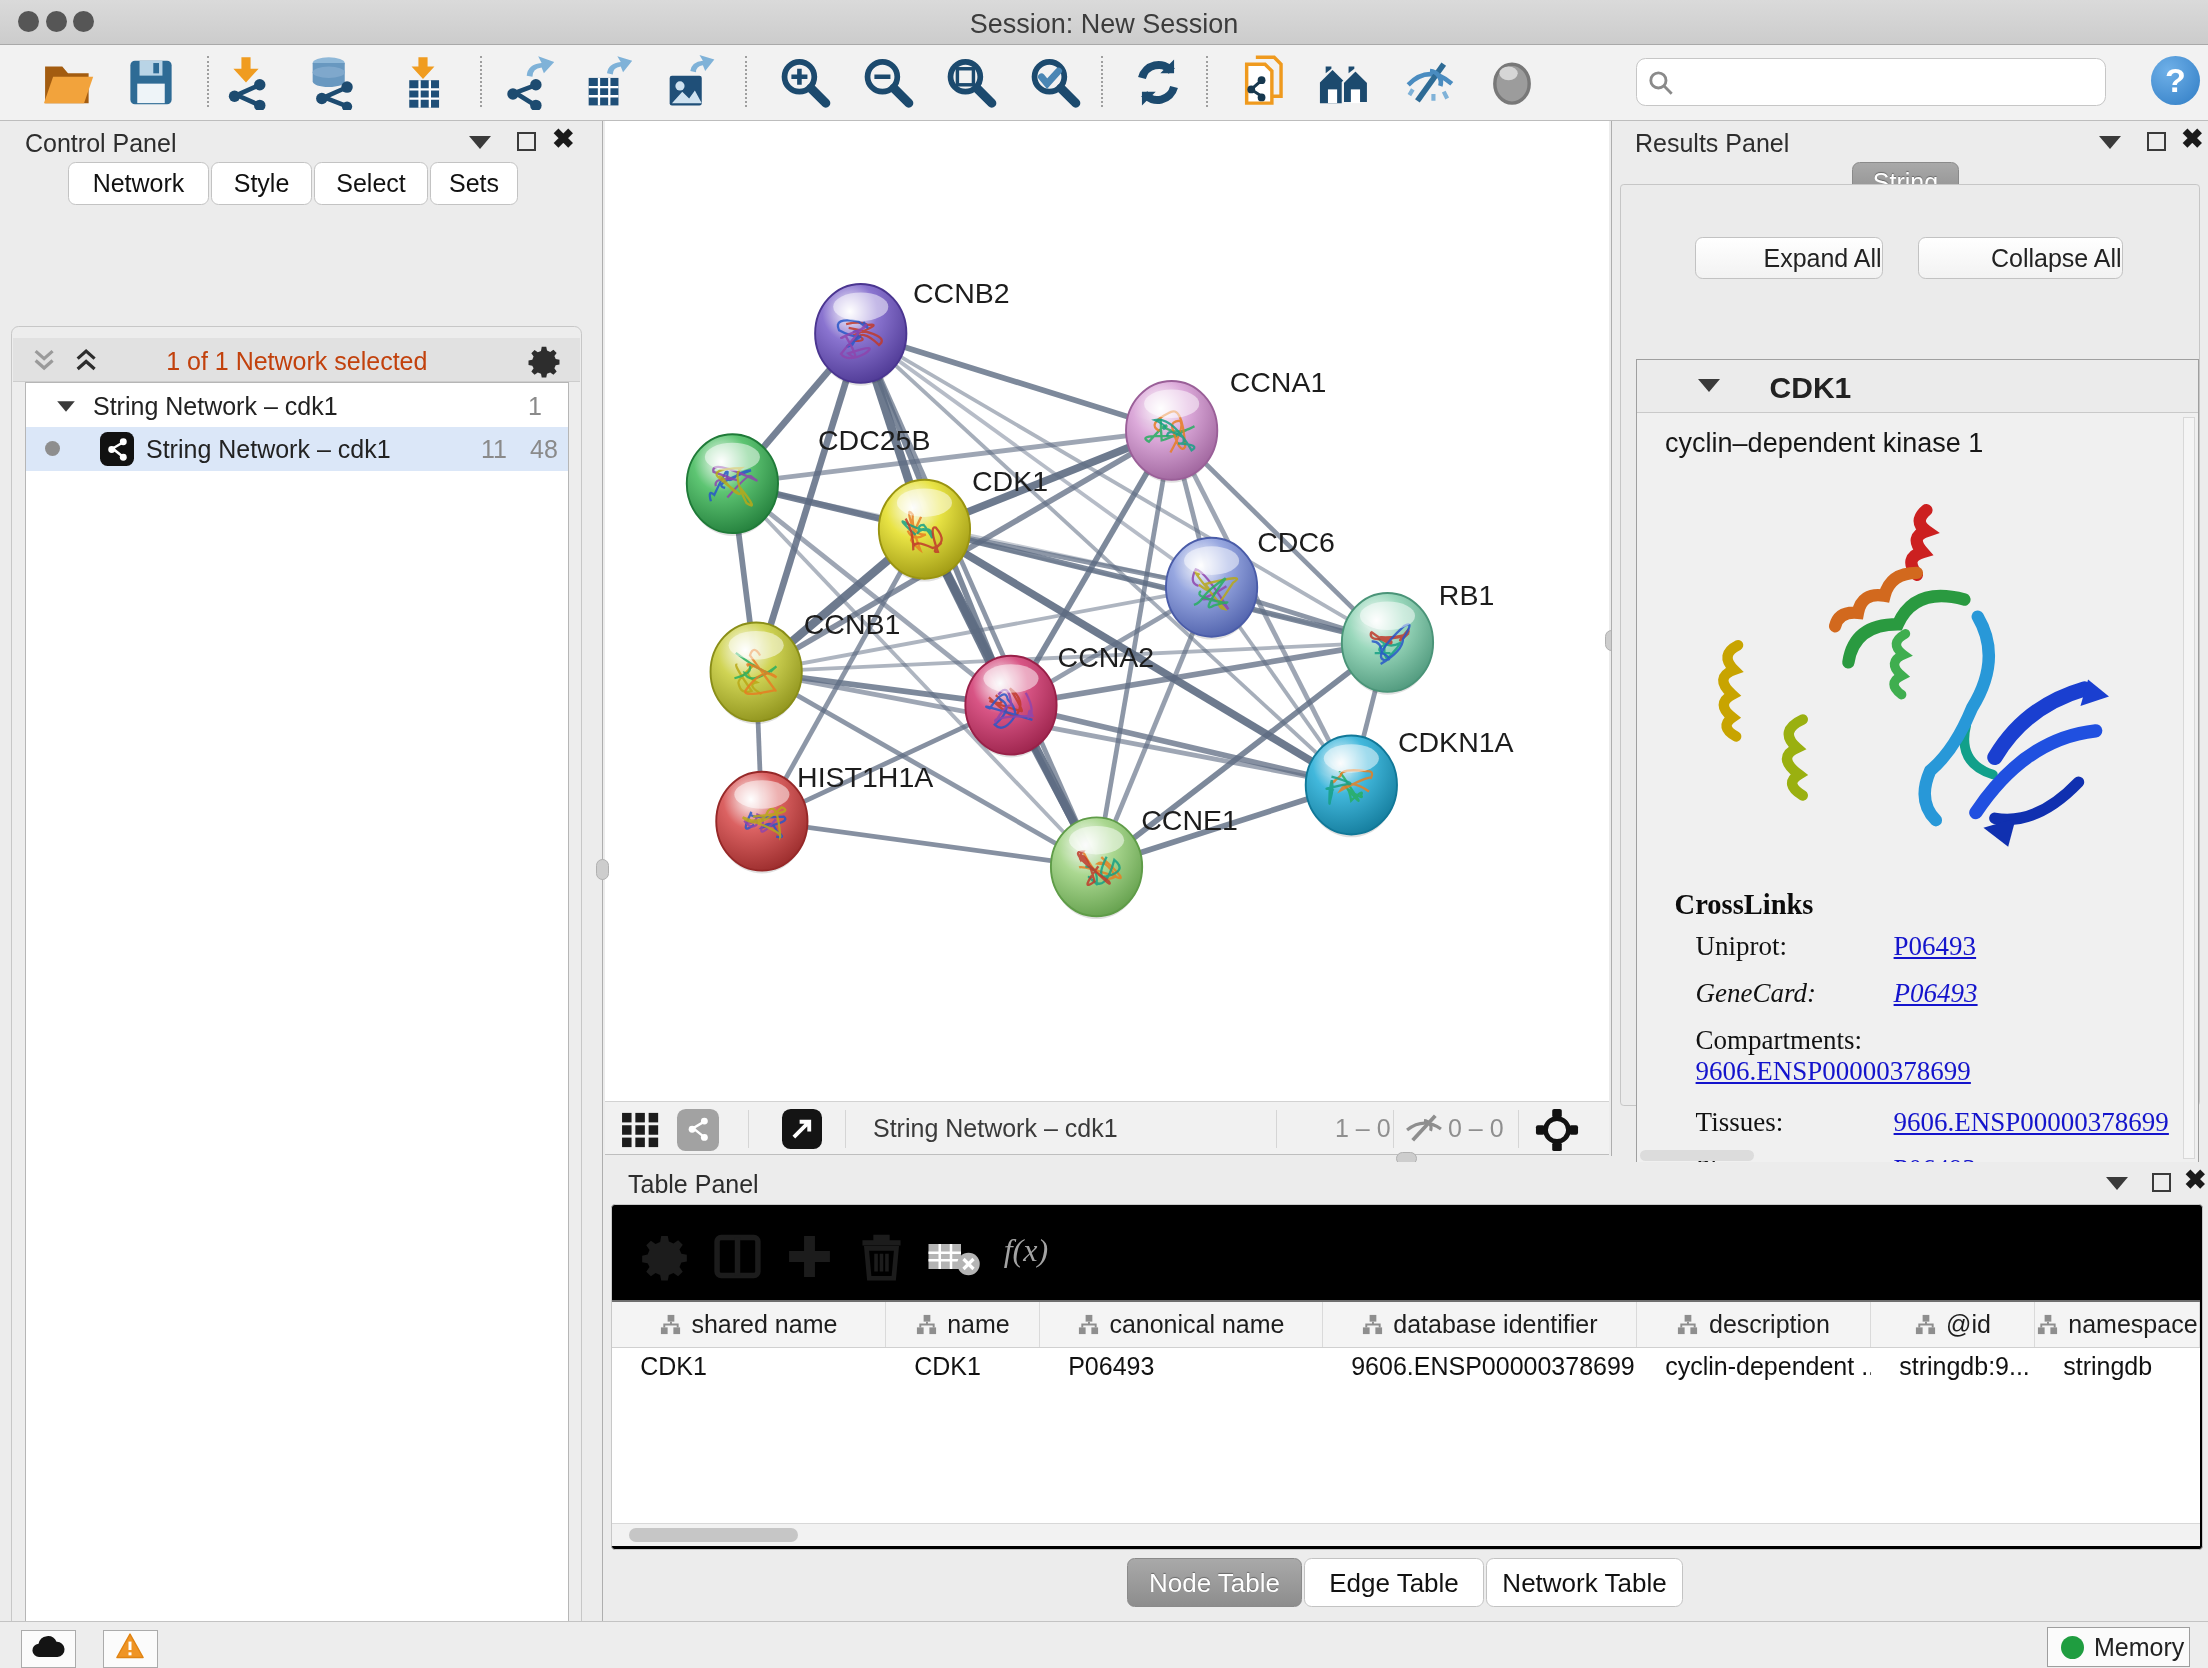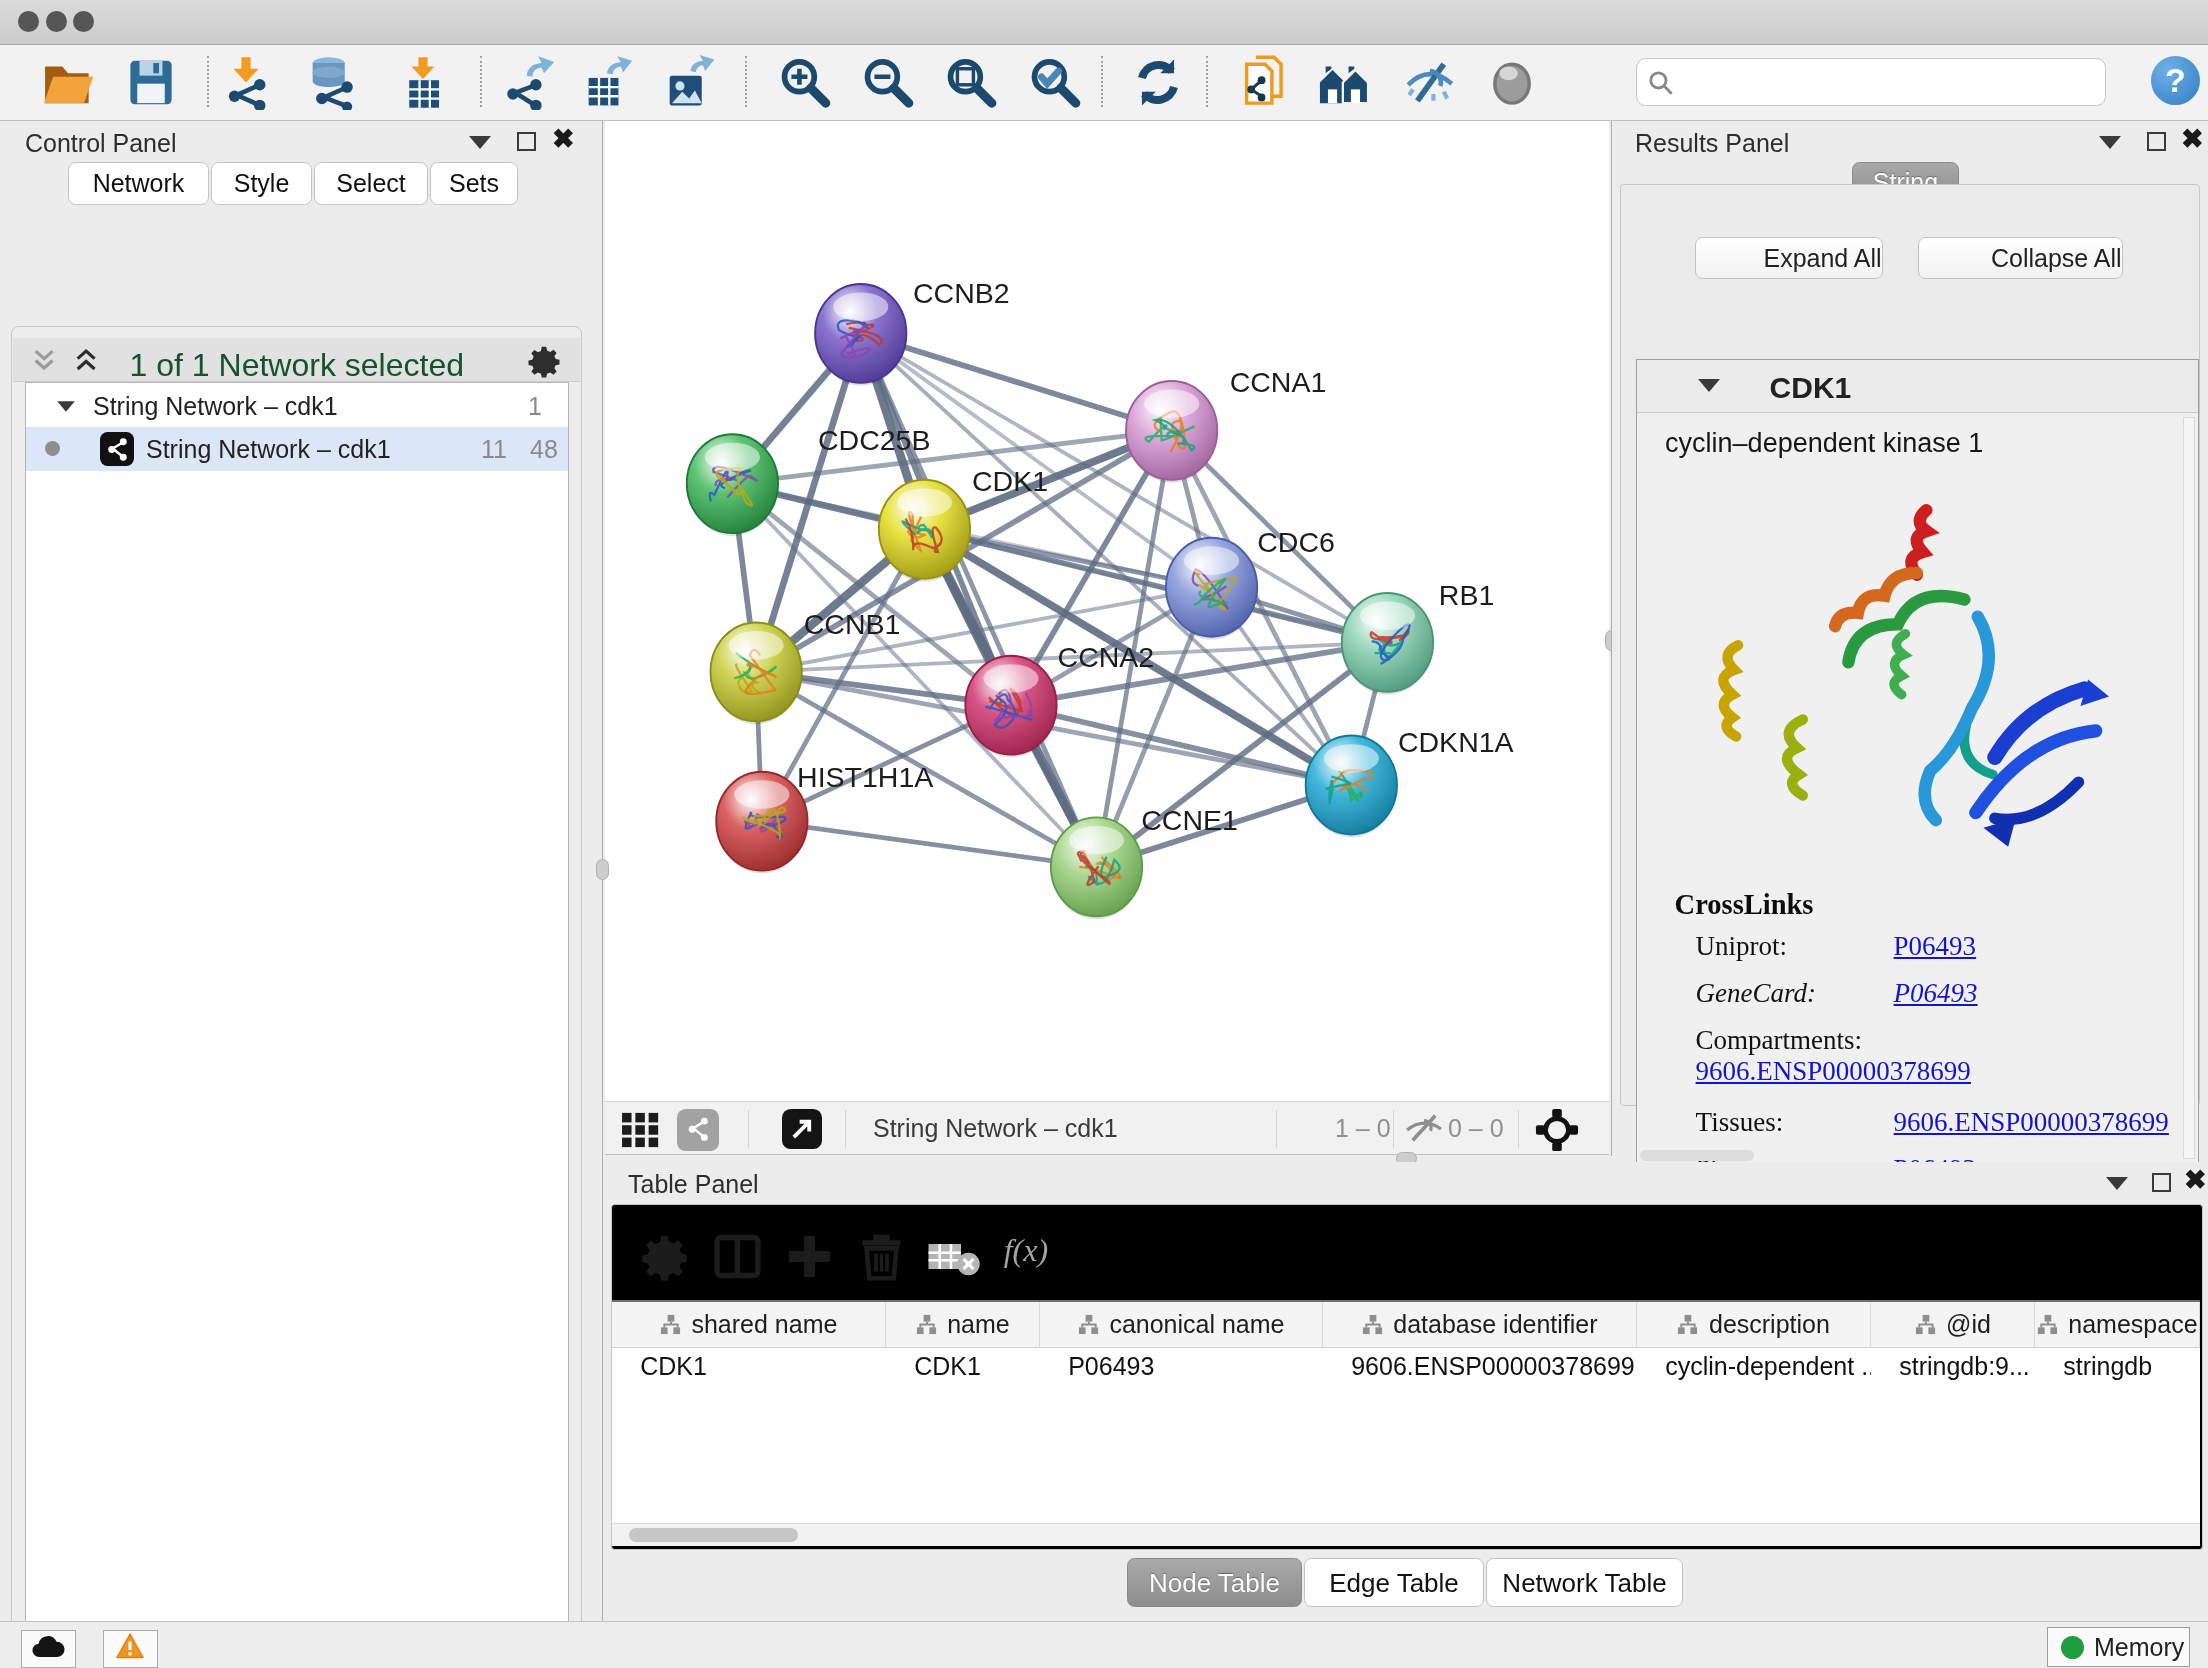--- a/index.html
+++ b/index.html
@@ -84,20 +84,21 @@
   .fx { font-family:"Liberation Serif", serif; font-style:italic; font-size:32px; color:#a3a3a3; }
   svg text { font-family:"Liberation Sans", sans-serif; }
 </style>
 </head>
 <body>
 
 <div id="titlebar" class="abs">
   <div class="traffic abs" style="left:18px"></div>
   <div class="traffic abs" style="left:46px"></div>
   <div class="traffic abs" style="left:73px"></div>
+  <div id="window-title" class="abs">Session: New Session</div>
 </div>
 
 <div id="toolbar" class="abs">
   <div class="tbicon abs" style="left:68px">
     <svg viewBox="0 0 48 48" width="55" height="55">
         <path d="M4 10h15l5 6h18v26H4z" fill="#a35c10"></path>
         <path d="M11 19h35l-8 23H3z" fill="#f2a33c"></path>
       </svg>
   </div>
   <div class="tbicon abs" style="left:151px">
@@ -267,21 +268,21 @@
   <div class="tab" style="left:430px;top:41px;width:88px"><span>Sets</span></div>
 
   <div id="cp-wrap" class="abs"></div>
   <div id="cp-bar" class="abs">
     <svg class="abs" style="left:17px;top:9.5px" width="32" height="25" viewBox="0 0 34 26">
         <path d="M6 3l9 8 9-8M6 13l9 8 9-8" fill="none" stroke="#9a9a9a" stroke-width="3.4"></path>
       </svg>
     <svg class="abs" style="left:59px;top:9.5px" width="32" height="25" viewBox="0 0 34 26">
         <path d="M6 11l9-8 9 8M6 22l9-8 9 8" fill="none" stroke="#2d2d2d" stroke-width="3.4"></path>
       </svg>
-    <div class="abs" style="left:0;width:567px;text-align:center;top:8.6px;font-size:32px;color:#14532d">1 of 1 Network selected</div>
+    <div class="abs" style="left:0;width:567px;text-align:center;top:8.6px;font-size:25px;color:#c2410c">1 of 1 Network selected</div>
     <svg class="abs" style="left:514px;top:5.7px" width="34" height="34" viewBox="0 0 36 36">
         <path fill="#2d2d2d" d="M18 11a7 7 0 1 0 0 14 7 7 0 0 0 0-14zm0 4.4a2.6 2.6 0 1 1 0 5.2 2.6 2.6 0 0 1 0-5.2z"></path>
         <path fill="#2d2d2d" d="M15.6 3h4.8l.8 4 3.4 1.4 3.4-2.4 3.4 3.4-2.4 3.4L30.4 16l4 .8v4.8l-4 .8-1.4 3.4 2.4 3.4-3.4 3.4-3.4-2.4-3.4 1.4-.8 4h-4.8l-.8-4-3.4-1.4-3.4 2.4-3.4-3.4 2.4-3.4L5.6 23l-4-.8v-4.8l4-.8 1.4-3.4L4.6 9.8l3.4-3.4 3.4 2.4 3.4-1.4z"></path>
       </svg>
   </div>
   <div id="cp-list" class="abs">
     <div class="tree-row" style="top:1.9px">
       <div class="tri-down abs" style="left:28.5px;top:15px;transform:scale(0.8)"></div>
       <span class="abs" style="left:67px;top:7.6px">String Network – cdk1</span>
       <span class="tree-num" style="left:502px;top:7.6px">1</span>

